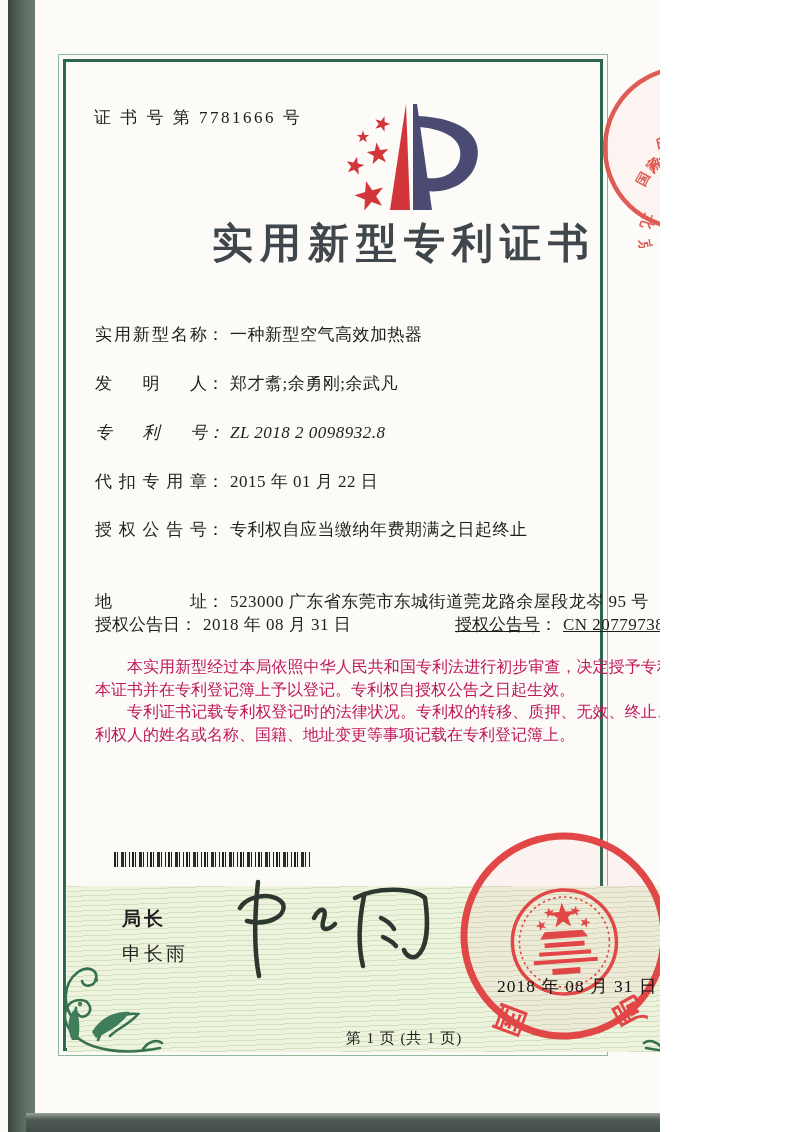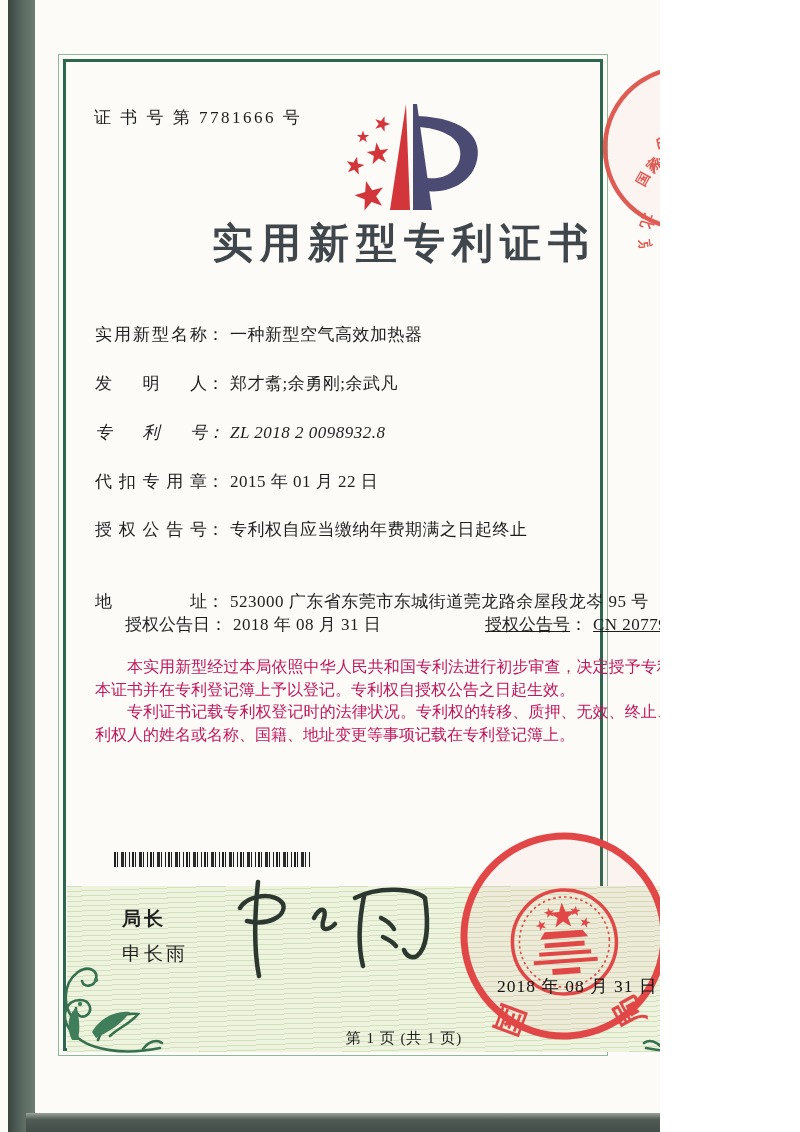--- a/index.html
+++ b/index.html
@@ -144,21 +144,21 @@
   <div class="abs field-row" style="top:470px;">
     <span class="flabel">代扣专用章</span><span class="fcolon">：</span><span class="fvalue">2015 年 01 月 22 日</span>
   </div>
   <div class="abs field-row" style="top:518px;">
     <span class="flabel">授权公告号</span><span class="fcolon">：</span><span class="fvalue">专利权自应当缴纳年费期满之日起终止</span>
   </div>
   <div class="abs field-row" style="top:566px;margin-top:24px;">
     <span class="flabel">地址</span><span class="fcolon">：</span><span class="fvalue">523000 广东省东莞市东城街道莞龙路余屋段龙岑 95 号</span>
   </div>
 
-  <div class="abs field-row" style="top:613px;margin-left:30px;">
+  <div class="abs field-row" style="top:613px;">
     <span>授权公告日</span><span class="fcolon">：</span><span class="fvalue">2018 年 08 月 31 日</span>
     <span class="grant-right">
       <span>授权公告号</span><span class="fcolon">：</span><span class="fvalue">CN 207797388 U</span>
     </span>
   </div>
 
   <div class="abs body-text">
     <p>本实用新型经过本局依照中华人民共和国专利法进行初步审查，决定授予专利权，颁发本证书并在专利登记簿上予以登记。专利权自授权公告之日起生效。</p>
     <p>专利证书记载专利权登记时的法律状况。专利权的转移、质押、无效、终止、恢复和专利权人的姓名或名称、国籍、地址变更等事项记载在专利登记簿上。</p>
   </div>

